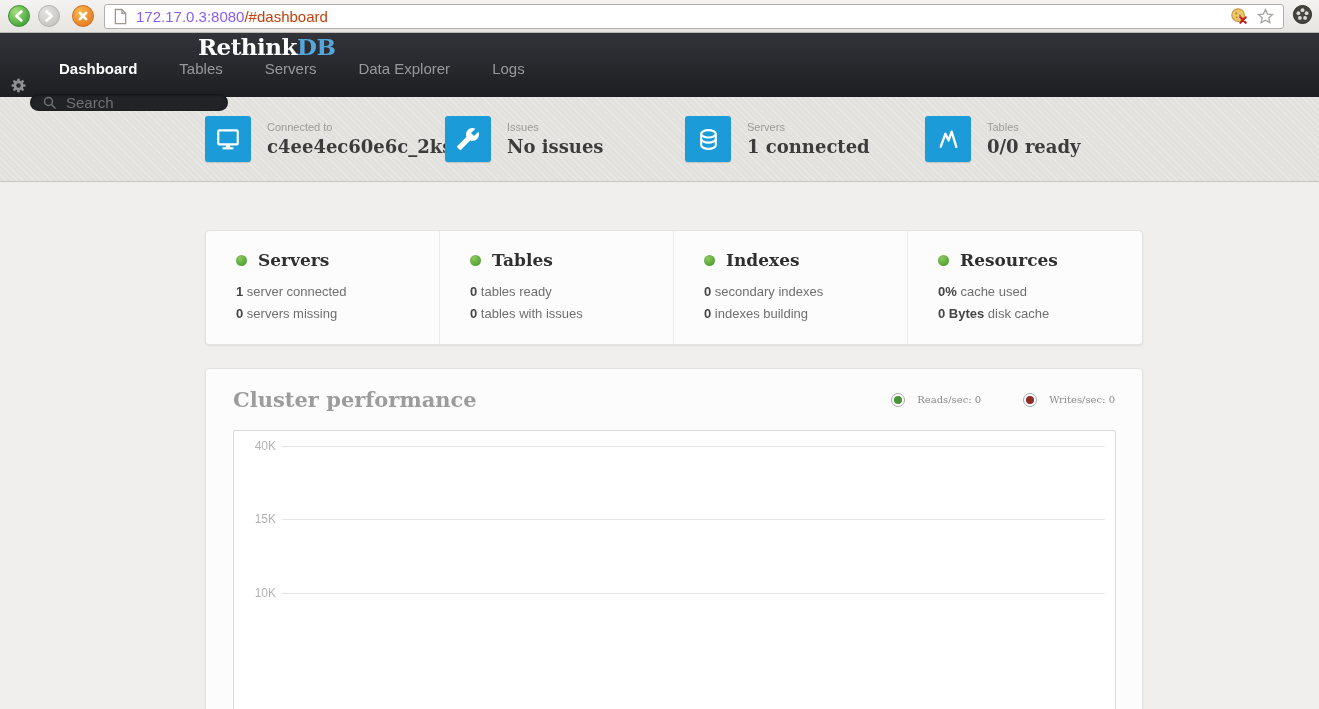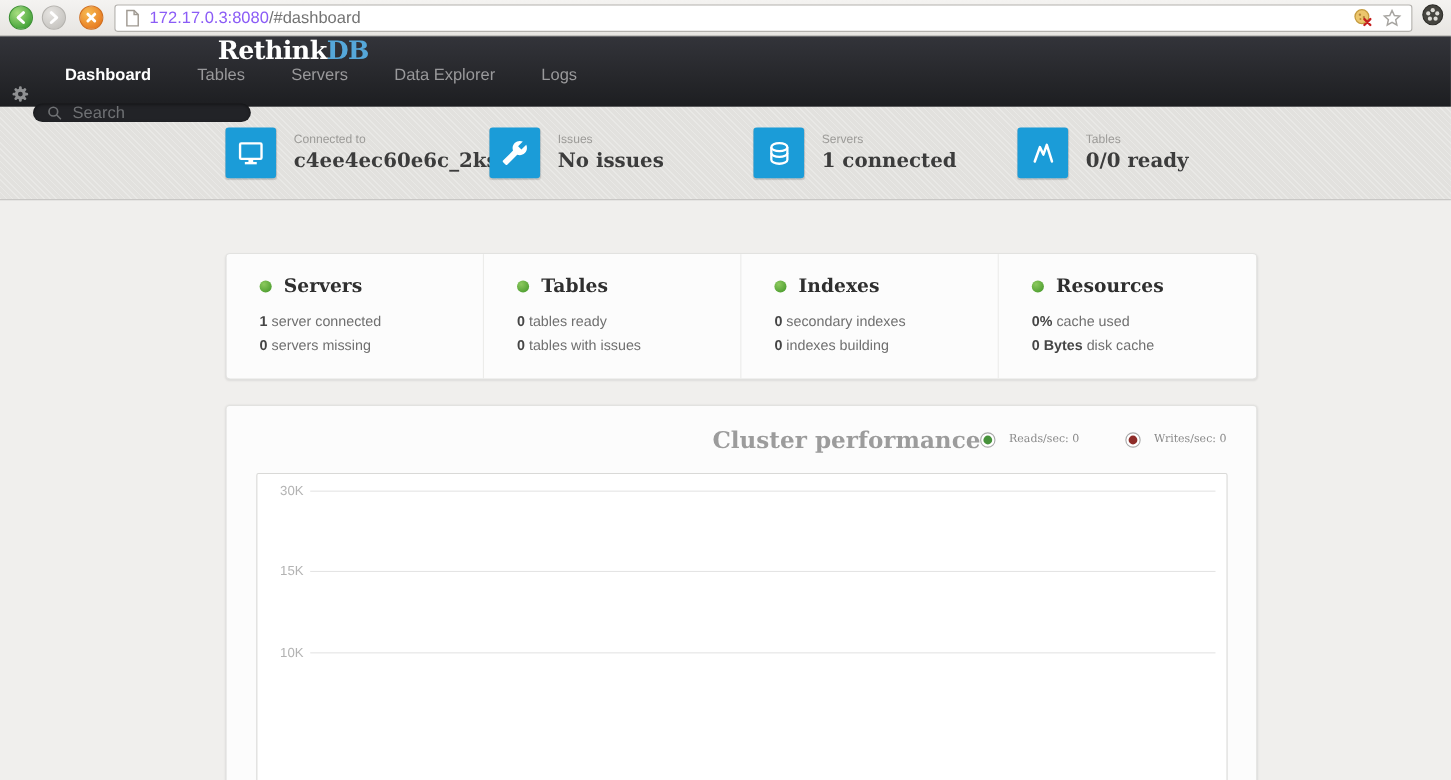--- a/index.html
+++ b/index.html
@@ -12,21 +12,21 @@
     display:flex; align-items:center; }
   .nav-btn { width:22px; height:22px; border-radius:50%; margin-left:8px;
     display:flex; align-items:center; justify-content:center; flex:none; }
   .btn-back { background:radial-gradient(circle at 35% 30%, #a8de80, #47a53b 75%); border:1px solid #3c8f33; }
   .btn-forward { background:radial-gradient(circle at 35% 30%, #e6e4e1, #c8c6c2 75%); border:1px solid #b4b2ae; }
   .btn-stop { background:radial-gradient(circle at 35% 30%, #f7bb52, #e87e24 75%); border:1px solid #cf6d1d; margin-left:12px; }
   .url-bar { flex:1; height:25px; margin:0 6px 0 10px; background:#fff;
     border:1px solid #b3b1ad; border-radius:3px; display:flex; align-items:center; padding:0 8px; }
   .url-text { font-size:15px; margin-left:8px; flex:1; white-space:nowrap; }
   .url-host { color:#8b5cf6; }
-  .url-path { color:#737373; }
+  .url-path { color:#c2410c; }
   .url-right { display:flex; align-items:center; gap:8px; }
   .ext-icon { margin:0 6px 0 2px; flex:none; }
 
   
   .navbar { position:relative; height:64px;
     background:linear-gradient(180deg,#33343a 0%, #27282c 55%, #1d1e21 100%);
     display:flex; align-items:flex-start;flex-direction:column; }
   .logo { margin-left:198px; font-family:"DejaVu Serif", serif; font-weight:bold;
     font-size:23px; letter-spacing:-0.5px; cursor:pointer; flex:none; }
   .logo .lp { color:#ffffff; }
@@ -65,21 +65,21 @@
   .summary-col:last-child { border-right:none; }
   .col-head { display:flex; align-items:center; margin-bottom:11px; }
   .green-dot { width:11px; height:11px; border-radius:50%;
     background:radial-gradient(circle at 35% 30%, #8cc95e, #4e9e30 80%); margin-right:11px; flex:none; }
   .col-title { font-family:"DejaVu Serif", serif; font-weight:bold; font-size:17px; color:#2f2f2f; }
   .col-line { font-size:13px; color:#6f6f6f; line-height:22px; }
   .col-line strong { color:#454545; }
 
   
   .perf-panel { margin-top:23px; height:420px; padding:0 27px; }
-  .perf-header { height:61px; display:flex; align-items:center;text-align:right; }
+  .perf-header { height:61px; display:flex; align-items:center; }
   .perf-title { font-family:"DejaVu Serif", serif; font-weight:bold; font-size:21px; color:#9c9c9c; flex:1; }
   .legend { display:flex; align-items:center; gap:42px; }
   .legend-item { display:flex; align-items:center; }
   .legend-marker { width:14px; height:14px; border-radius:50%; border:1px solid #a9a9a9;
     background:#fff; display:flex; align-items:center; justify-content:center; margin-right:12px; }
   .legend-marker i { display:block; width:8px; height:8px; border-radius:50%; }
   .marker-reads i { background:#47923b; }
   .marker-writes i { background:#8e2c28; }
   .legend-label { font-family:"DejaVu Serif", serif; font-size:10px; color:#8a8a8a; }
 
@@ -274,21 +274,21 @@
         <div class="legend-item">
           <span class="legend-marker marker-writes">
               <i></i>
             </span>
           <span class="legend-label">Writes/sec: 0</span>
         </div>
       </div>
     </div>
     <div class="chart-box">
       <div class="grid-row" style="top:8px">
-        <span class="grid-label">30K</span>
+        <span class="grid-label">40K</span>
           <span class="grid-line"></span>
       </div>
       <div class="grid-row" style="top:81px">
         <span class="grid-label">15K</span>
           <span class="grid-line"></span>
       </div>
       <div class="grid-row" style="top:155px">
         <span class="grid-label">10K</span>
           <span class="grid-line"></span>
       </div>

